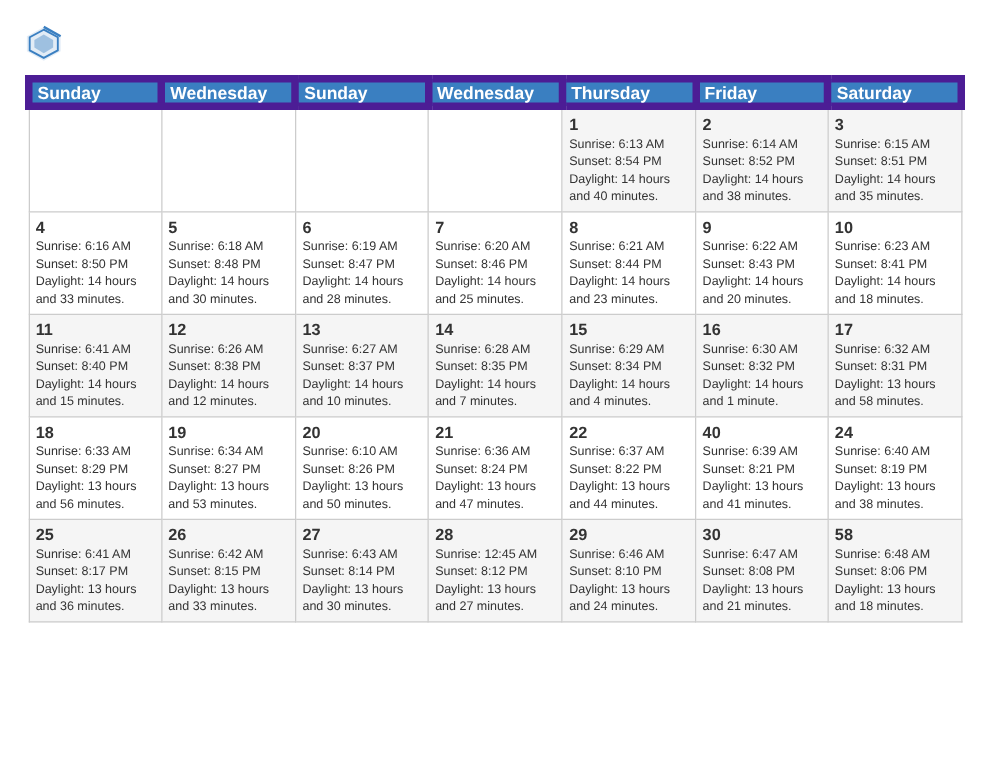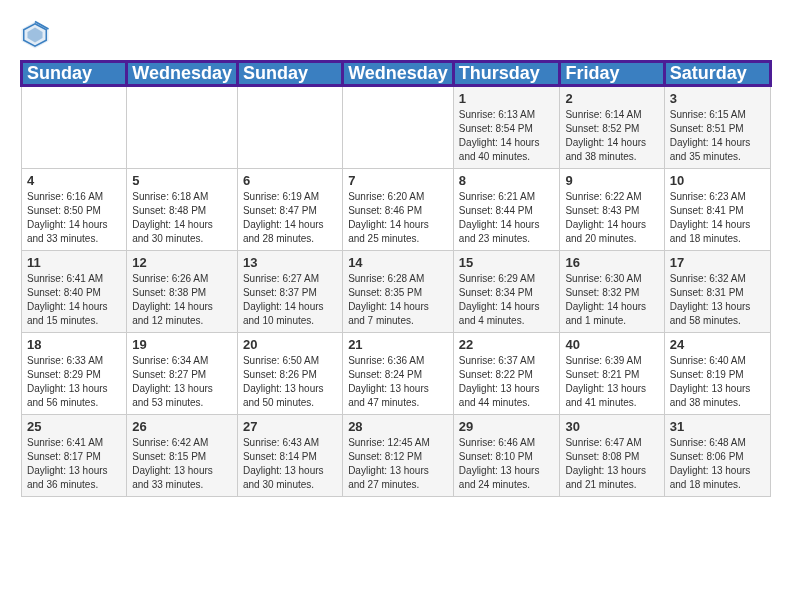--- a/index.html
+++ b/index.html
@@ -50,23 +50,23 @@
     table {
       width: 100%;
       border-collapse: collapse;
       font-size: 11px;
     }
     thead tr th {
       background-color: #3a7fc1;
       color: #fff;
       padding: 0 4px;
       text-align: left;
-      font-size: 18px;
-      font-weight: bold;
-      border: 3px solid #4c1d95;
+      font-size: 14px;
+      font-weight: bold;
+      border: 6px solid #4c1d95;
     }
     tbody tr td {
       vertical-align: top;
       padding: 4px 5px;
       border: 1px solid #ccc;
       width: 108px;
       min-height: 80px;
       background: #fff;
     }
     tbody tr:nth-child(odd) td {
@@ -282,21 +282,21 @@
           <span class="day-number">19</span>
 <div class="day-info">
   <span>Sunrise: 6:34 AM</span><br>
   <span>Sunset: 8:27 PM</span><br>
   <span>Daylight: 13 hours and 53 minutes.</span>
 </div>
         </td>
         <td>
           <span class="day-number">20</span>
 <div class="day-info">
-  <span>Sunrise: 6:50 AM</span><br>
+  <span>Sunrise: 6:10 AM</span><br>
   <span>Sunset: 8:26 PM</span><br>
   <span>Daylight: 13 hours and 50 minutes.</span>
 </div>
         </td>
         <td>
           <span class="day-number">21</span>
 <div class="day-info">
   <span>Sunrise: 6:36 AM</span><br>
   <span>Sunset: 8:24 PM</span><br>
   <span>Daylight: 13 hours and 47 minutes.</span>
@@ -370,21 +370,21 @@
         </td>
         <td>
           <span class="day-number">30</span>
 <div class="day-info">
   <span>Sunrise: 6:47 AM</span><br>
   <span>Sunset: 8:08 PM</span><br>
   <span>Daylight: 13 hours and 21 minutes.</span>
 </div>
         </td>
         <td>
-          <span class="day-number">31</span>
+          <span class="day-number">58</span>
 <div class="day-info">
   <span>Sunrise: 6:48 AM</span><br>
   <span>Sunset: 8:06 PM</span><br>
   <span>Daylight: 13 hours and 18 minutes.</span>
 </div>
         </td>
       </tr>
     </tbody>
 </table>
 

